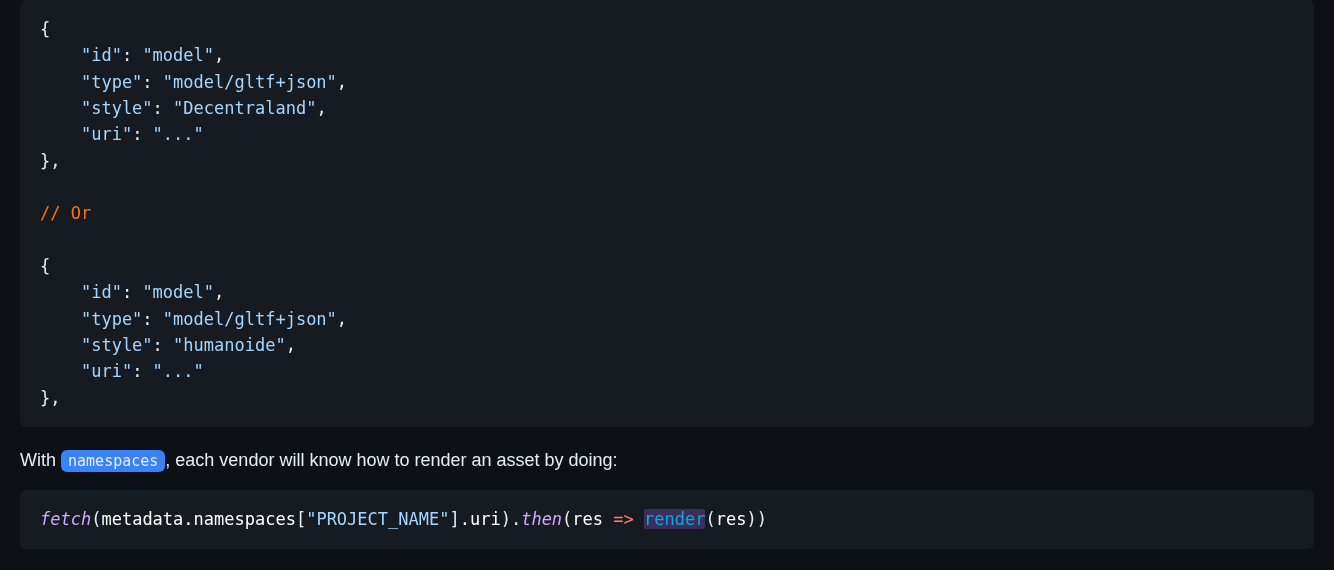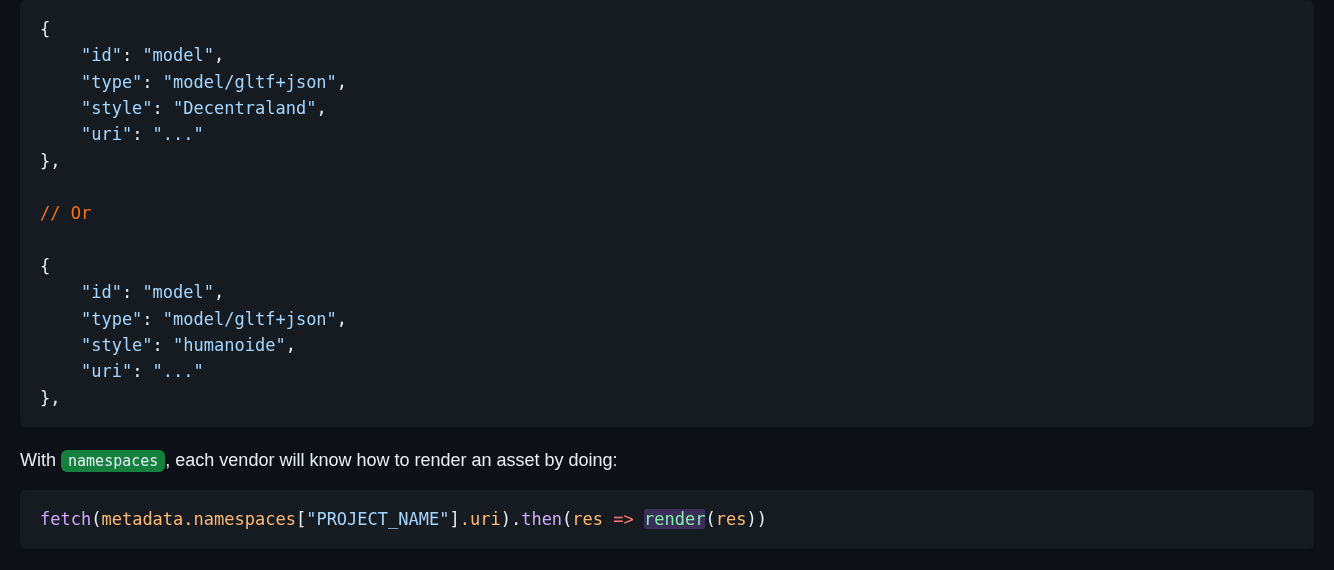--- a/index.html
+++ b/index.html
@@ -26,34 +26,34 @@
   .code-block pre { white-space: pre; }
   .prose {
     margin: 20px 0 16px 0;
     font-size: 18px;
     line-height: 1.5;
     color: #e6edf3;
   }
   .inline-code {
     font-family: ui-monospace, SFMono-Regular, "SF Mono", Menlo, Consolas, monospace;
     font-size: 15px;
-    background: #15803d;
+    background: #3b82f6;
     padding: 2px 7px;
     border-radius: 6px;
     color: #e6edf3;
   }
   
   .tok-punc { color: #e6edf3; }
   .tok-key  { color: #a5d6ff; }  
   .tok-str  { color: #a5d6ff; }  
   .tok-com  { color: #f97316; }  
-  .tok-fn   { color: #d2a8ff; }  
+  .tok-fn   { color: #d2a8ff; font-style: italic; }  
   .tok-kw   { color: #ff7b72; }  
-  .tok-plain{ color: #fdba74; }
-  .tok-hi   { background: #3b2e58; color: #86efac; border-radius:2px; }
+  .tok-plain{ color: #ffffff; }
+  .tok-hi   { background: #3b2e58; color: #0ea5e9; border-radius:2px; }
   .indent1 { display:inline-block; width: 4ch; }
 </style>
 </head>
 <body>
 
 <div class="code-block">
 <pre><span class="tok-punc">{</span>
 <span class="indent1"></span><span class="tok-key">"id"</span><span class="tok-punc">: </span><span class="tok-str">"model"</span><span class="tok-punc">,</span>
 <span class="indent1"></span><span class="tok-key">"type"</span><span class="tok-punc">: </span><span class="tok-str">"model/gltf+json"</span><span class="tok-punc">,</span>
 <span class="indent1"></span><span class="tok-key">"style"</span><span class="tok-punc">: </span><span class="tok-str">"Decentraland"</span><span class="tok-punc">,</span>

